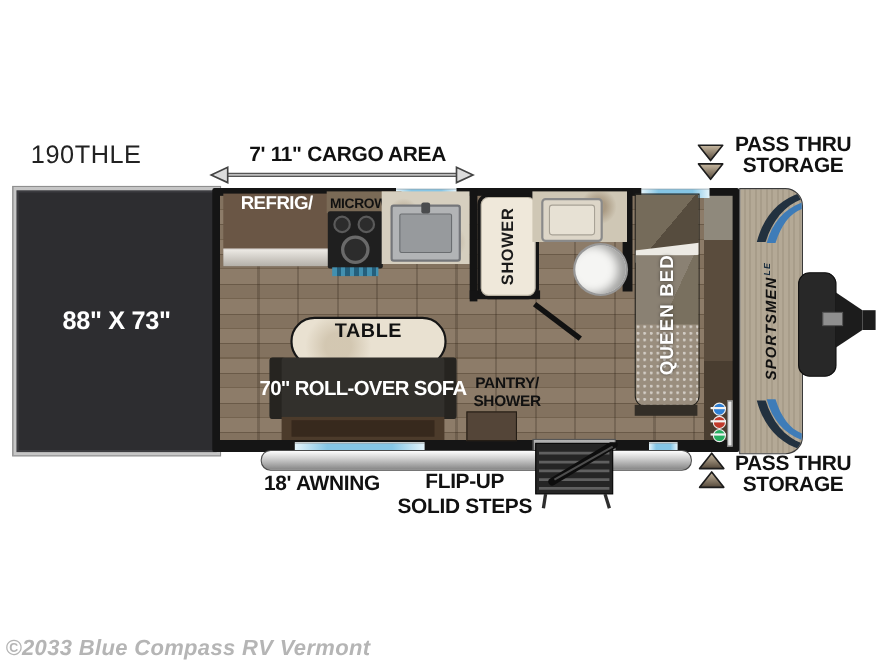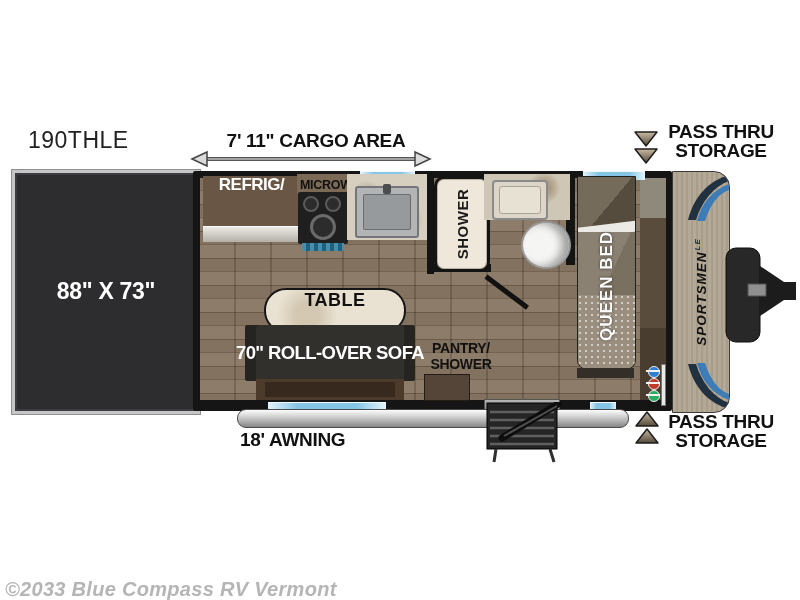--- a/index.html
+++ b/index.html
@@ -263,20 +263,24 @@
     <line x1="4" y1="10" x2="68" y2="10" stroke="#606060" stroke-width="2.5"></line>
     <line x1="4" y1="18" x2="68" y2="18" stroke="#606060" stroke-width="2.5"></line>
     <line x1="4" y1="26" x2="68" y2="26" stroke="#606060" stroke-width="2.5"></line>
     <line x1="4" y1="34" x2="68" y2="34" stroke="#606060" stroke-width="2.5"></line>
     <line x1="4" y1="42" x2="68" y2="42" stroke="#606060" stroke-width="2.5"></line>
     <line x1="72" y1="2" x2="16" y2="36" stroke="#0d0d0d" stroke-width="7" stroke-linecap="round"></line>
     <line x1="71" y1="4" x2="18" y2="34" stroke="#4e4e4e" stroke-width="2"></line>
     <line x1="10" y1="47" x2="8" y2="60" stroke="#2e2e2e" stroke-width="3"></line>
     <line x1="64" y1="47" x2="68" y2="60" stroke="#2e2e2e" stroke-width="3"></line>
   </svg>
+  <div class="abs steps-label lbl c">
+    <div>FLIP-UP</div>
+    <div>SOLID STEPS</div>
+  </div>
 
   <svg class="abs ptb-arrow" width="26" height="38" viewBox="0 0 26 38">
     <defs>
         <linearGradient id="gu" x1="0" y1="0" x2="0" y2="1">
       <stop offset="0" stop-color="#c9baa2"></stop>
           <stop offset="1" stop-color="#55493b"></stop>
         </linearGradient>
       </defs>
     <polygon points="2,16 24,16 13,2" fill="url(#gu)" stroke="#1d1d1d" stroke-width="1.5" stroke-linejoin="round"></polygon>
     <polygon points="2,33 24,33 13,19" fill="url(#gu)" stroke="#1d1d1d" stroke-width="1.5" stroke-linejoin="round"></polygon>

